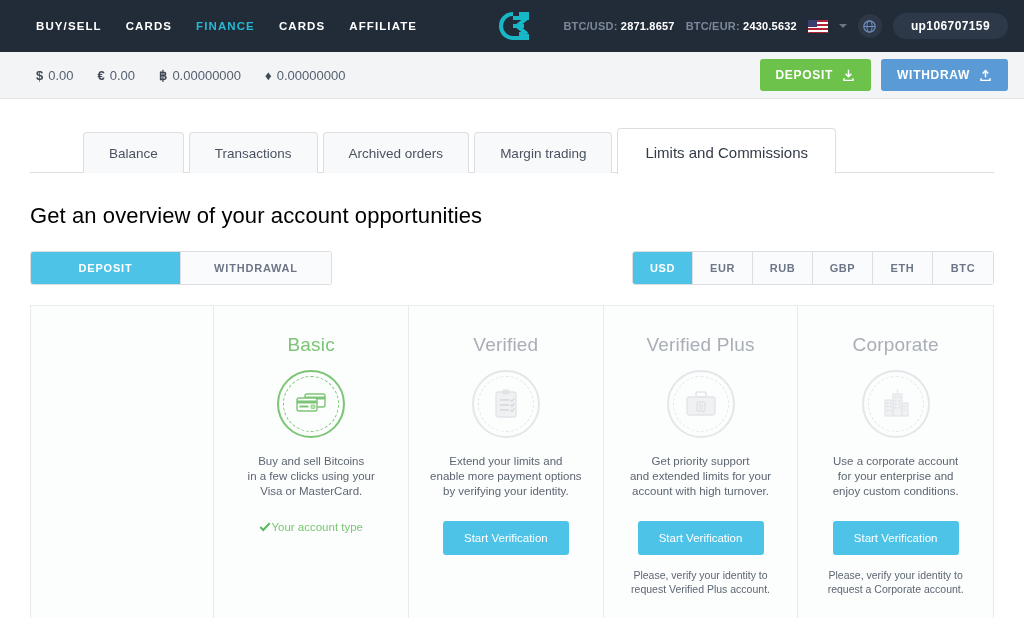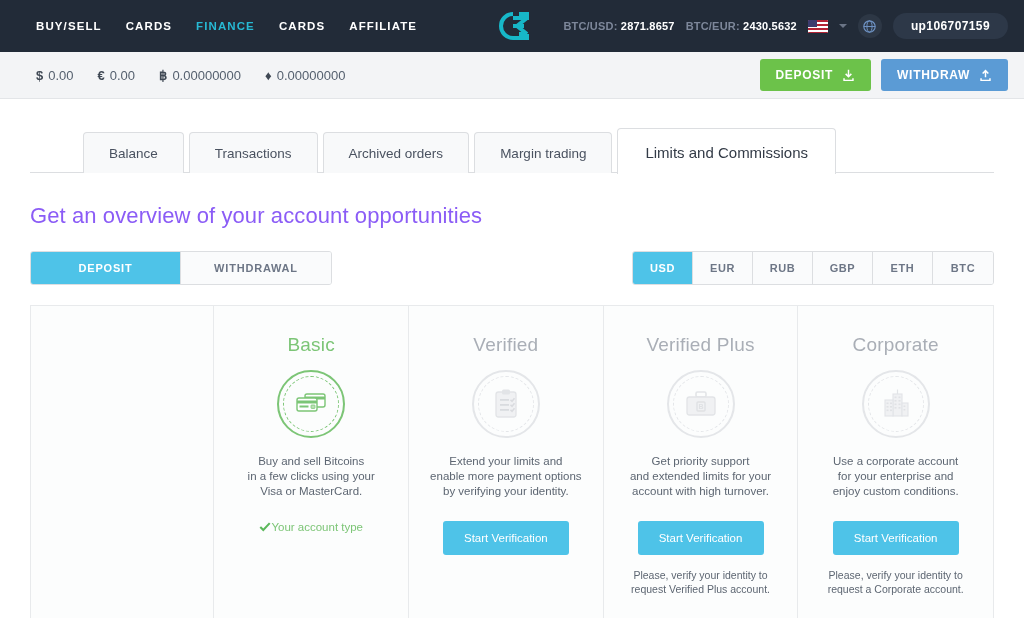--- a/index.html
+++ b/index.html
@@ -109,21 +109,21 @@
   }
   .tab.active {
     background: #ffffff; color: #333b47;
     font-size: 15px; padding: 15px 27px 13px;
     z-index: 3; margin-bottom: -1px;
   }
 
   
   .content { padding: 0 30px; }
   .page-title {
-    font-size: 22px; color: #8b5cf6; font-weight: normal;
+    font-size: 22px; color: #000000; font-weight: normal;
     margin: 30px 0 0 0; letter-spacing: .1px;
   }
 
   .controls-row {
     display: flex; align-items: center;
     margin-top: 22px; height: 34px;
   }
 
   .segmented { display: flex; border-radius: 3px; overflow: hidden;
     border: 1px solid #dcdee1; }

